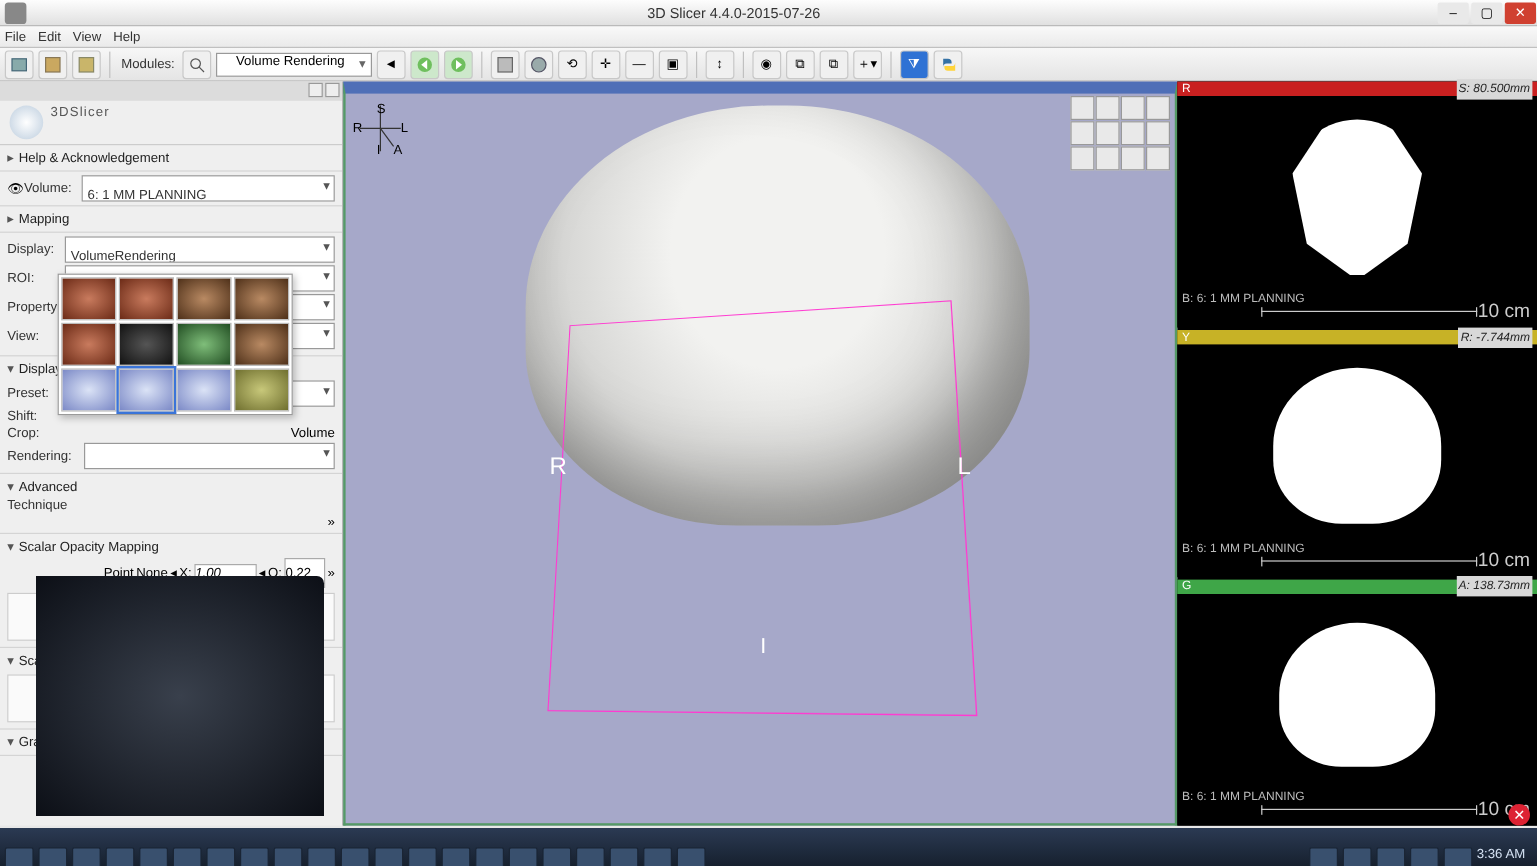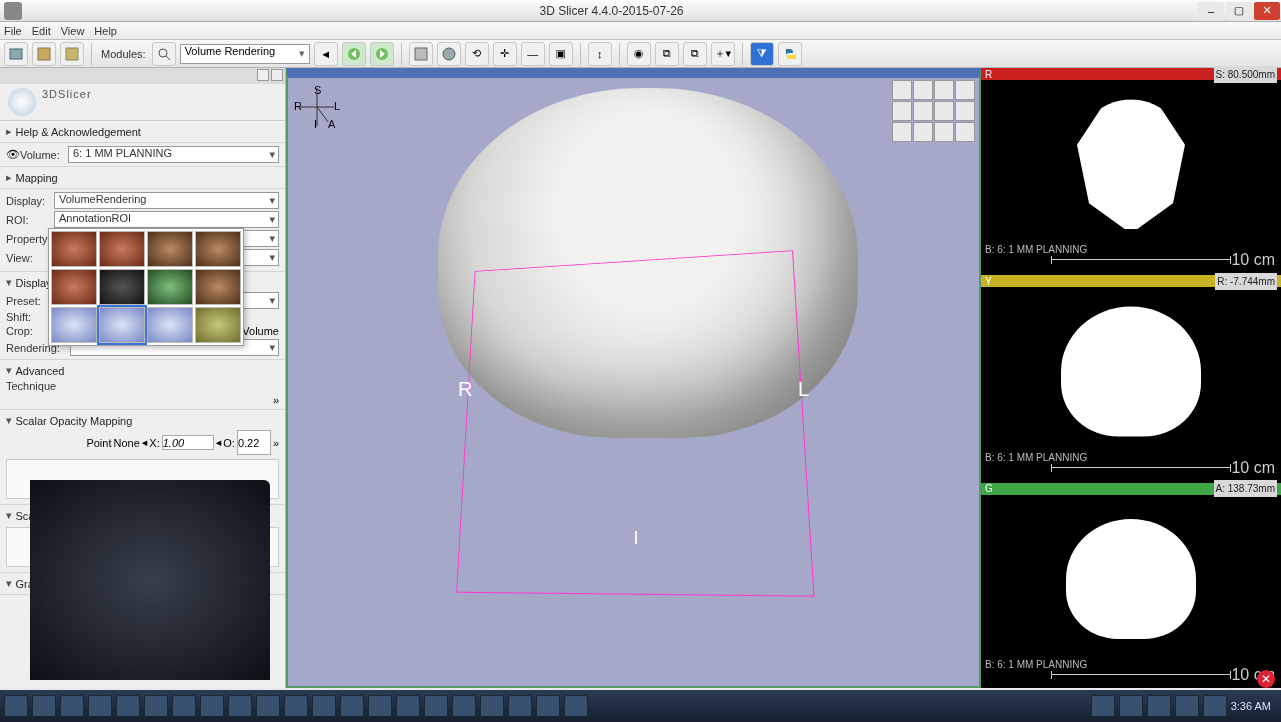--- a/index.html
+++ b/index.html
@@ -12,39 +12,39 @@
 .wbtn.min { background:#e9e9e9; } .wbtn.max { background:#e9e9e9; } .wbtn.cls { background:#d04030; color:#fff; }
 .app-icon { width:18px;height:18px;margin:0 4px;background:#888;border-radius:3px; }
 
 .menubar { height:18px; background:linear-gradient(#f9f9f9,#eaeaea); display:flex; align-items:center; padding:0 4px; gap:10px; border-bottom:1px solid #c0c0c0; }
 .menubar span { color:#333; cursor:default; }
 
 .toolbar { height:28px; background:linear-gradient(#f7f7f7,#e4e4e4); display:flex; align-items:center; padding:0 4px; gap:4px; border-bottom:1px solid #b5b5b5; }
 .tbtn { width:24px; height:24px; background:#f0f0f0; border:1px solid #c8c8c8; border-radius:3px; display:flex; align-items:center; justify-content:center; }
 .tbtn svg { width:16px;height:16px; }
 .tlabel { color:#333; margin:0 2px; }
-.module-sel { width:130px; height:20px; border:1px solid #999; background:#fff; padding:0 4px; position:relative; }
+.module-sel { width:130px; height:20px; border:1px solid #999; background:#fff; padding:0 16px; position:relative; }
 .module-sel::after { content:"▾"; position:absolute; right:4px; top:2px; color:#666; }
 .tsep { width:1px; height:22px; background:#c0c0c0; margin:0 3px; }
 
 .body-row { display:flex; height:620px; }
 
 .left-panel { width:286px; background:#efefef; border-right:1px solid #b5b5b5; display:flex; flex-direction:column; position:relative; }
 .left-panel .tabbar { height:16px; background:#dcdcdc; display:flex; justify-content:flex-end; gap:2px; padding:1px 2px; }
 .left-panel .tabbar .chip { width:12px;height:12px;border:1px solid #999;background:#eee; }
 .mod-head { display:flex; padding:4px 8px; gap:6px; border-bottom:1px solid #ccc; }
 .mod-head .mi { width:28px;height:28px;border-radius:50%;background:radial-gradient(#fff,#bcd); }
 .mod-head .mt { color:#555; letter-spacing:1px; }
 .sect { padding:2px 6px; border-bottom:1px solid #d4d4d4; }
 .sect .shead { display:flex; align-items:center; gap:4px; color:#222; padding:2px 0; }
 .sect .shead::before { content:"▸"; color:#555; }
 .sect.open .shead::before { content:"▾"; }
 .form-row { display:flex; align-items:center; gap:4px; padding:1px 0; }
 .form-row label { width:44px; color:#333; }
-.select { flex:1; height:17px; border:1px solid #999; background:#fff; position:relative; padding:0 4px; color:#333; white-space:nowrap; overflow:hidden; }
+.select { flex:1; height:17px; border:1px solid #999; background:#fff; position:relative; padding:10px 4px; color:#333; white-space:nowrap; overflow:hidden; }
 .select::after { content:"▾"; position:absolute; right:3px; top:1px; color:#555; }
 .slider-area { height:40px; border:1px solid #ccc; background:#fafafa; margin:3px 0; }
 
 .preset-pop { position:absolute; left:48px; top:160px; width:196px; background:#fff; border:1px solid #9a9a9a; box-shadow:2px 2px 6px rgba(0,0,0,.25); display:grid; grid-template-columns:repeat(4,46px); grid-auto-rows:36px; gap:2px; padding:2px; z-index:5; }
 .preset-pop .p { background:#ddd; border:1px solid #bbb; }
 .preset-pop .p.red { background:radial-gradient(#c97b5e,#6b2a16); }
 .preset-pop .p.br  { background:radial-gradient(#b98a63,#4d2f18); }
 .preset-pop .p.grn { background:radial-gradient(#7fbe7a,#214d22); }
 .preset-pop .p.dk  { background:radial-gradient(#555,#111); }
 .preset-pop .p.bl  { background:radial-gradient(#dbe3f6,#7a88c6); }
@@ -57,36 +57,36 @@
 .center-3d .lblR { position:absolute; left:170px; top:300px; color:#fff; font-size:20px; }
 .center-3d .lblL { position:absolute; right:170px; top:300px; color:#fff; font-size:20px; }
 .center-3d .lblI { position:absolute; left:50%; top:450px; color:#fff; font-size:18px; }
 .head-shape { position:absolute; left:150px; top:10px; width:420px; height:350px; background:radial-gradient(ellipse at 50% 35%, #f2f2f0 30%, #d7d7d5 60%, #b5b5b3 80%); border-radius:48% 48% 42% 42%; box-shadow:inset -30px -40px 60px rgba(0,0,0,.25); }
 .roi-box { position:absolute; left:170px; top:170px; width:340px; height:340px; border:1px solid #ff3ad1; transform:perspective(600px) rotateX(12deg) rotateY(-8deg); }
 
 .right-col { width:300px; display:flex; flex-direction:column; gap:2px; background:#000; }
 .slice { flex:1; position:relative; background:#000; }
 .slice .bar { height:12px; width:100%; position:absolute; top:0; left:0; display:flex; align-items:center; }
 .slice .bar.red { background:#c92020; } .slice .bar.yel { background:#c7b226; } .slice .bar.grn { background:#3fa648; }
-.slice .bar .tag { position:absolute; right:4px; color:#222; font-size:10px; background:#d8d8d8; padding:3px 2px; }
+.slice .bar .tag { position:absolute; right:4px; color:#222; font-size:10px; background:#d8d8d8; padding:3px 2px;font-style:italic; }
 .slice .bar .l { position:absolute; left:4px; color:#fff; font-size:10px; }
 .slice .bl { position:absolute; left:4px; bottom:18px; color:#bcbcbc; font-size:10px; }
 .slice .sc { position:absolute; right:6px; bottom:4px; color:#ccc; font-size:16px; }
 .slice .ruler { position:absolute; left:70px; bottom:6px; height:8px; width:180px; border-top:1px solid #ccc; }
 .slice .ruler::before,.slice .ruler::after{content:"";position:absolute;top:-4px;width:1px;height:8px;background:#ccc;}
 .slice .ruler::before{left:0}.slice .ruler::after{right:0}
 .slice .blob { position:absolute; left:50%; top:50%; transform:translate(-50%,-55%); background:#fff; border-radius:50%; }
 .slice1 .blob { width:120px;height:130px; clip-path:polygon(30% 0,70% 0,95% 35%,85% 80%,55% 100%,45% 100%,15% 80%,5% 35%);}
 .slice2 .blob { width:140px;height:130px; border-radius:55% 55% 45% 45%;}
 .slice3 .blob { width:130px;height:120px; border-radius:50% 50% 40% 40%;}
 
 .webcam { position:absolute; left:30px; bottom:42px; width:240px; height:200px; background:radial-gradient(#39404c,#0c0f16); z-index:20; border-top-right-radius:6px; }
 .close-badge { position:absolute; right:6px; bottom:34px; width:18px;height:18px; background:#d23; border-radius:50%; color:#fff; display:flex;align-items:center;justify-content:center; font-size:12px; z-index:25;}
 
-.taskbar { position:absolute; left:0; bottom:0; width:100%; height:28px; background:linear-gradient(#2b3a53,#16202e); display:flex; align-items:center; padding:16px 4px; gap:4px; }
+.taskbar { position:absolute; left:0; bottom:0; width:100%; height:28px; background:linear-gradient(#2b3a53,#16202e); display:flex; align-items:flex-start; padding:16px 4px; gap:4px; }
 .taskbar .ti { width:24px;height:22px;background:#39506e;border:1px solid #1a2535;border-radius:2px; }
 .taskbar .spacer { flex:1; }
 .taskbar .clock { color:#d5e2f3; font-size:11px; margin-right:6px; }
 </style>
 </head>
 <body>
 
 <div class="titlebar">
   <div class="app-icon"></div>
   <div class="title">3D Slicer 4.4.0-2015-07-26</div>

